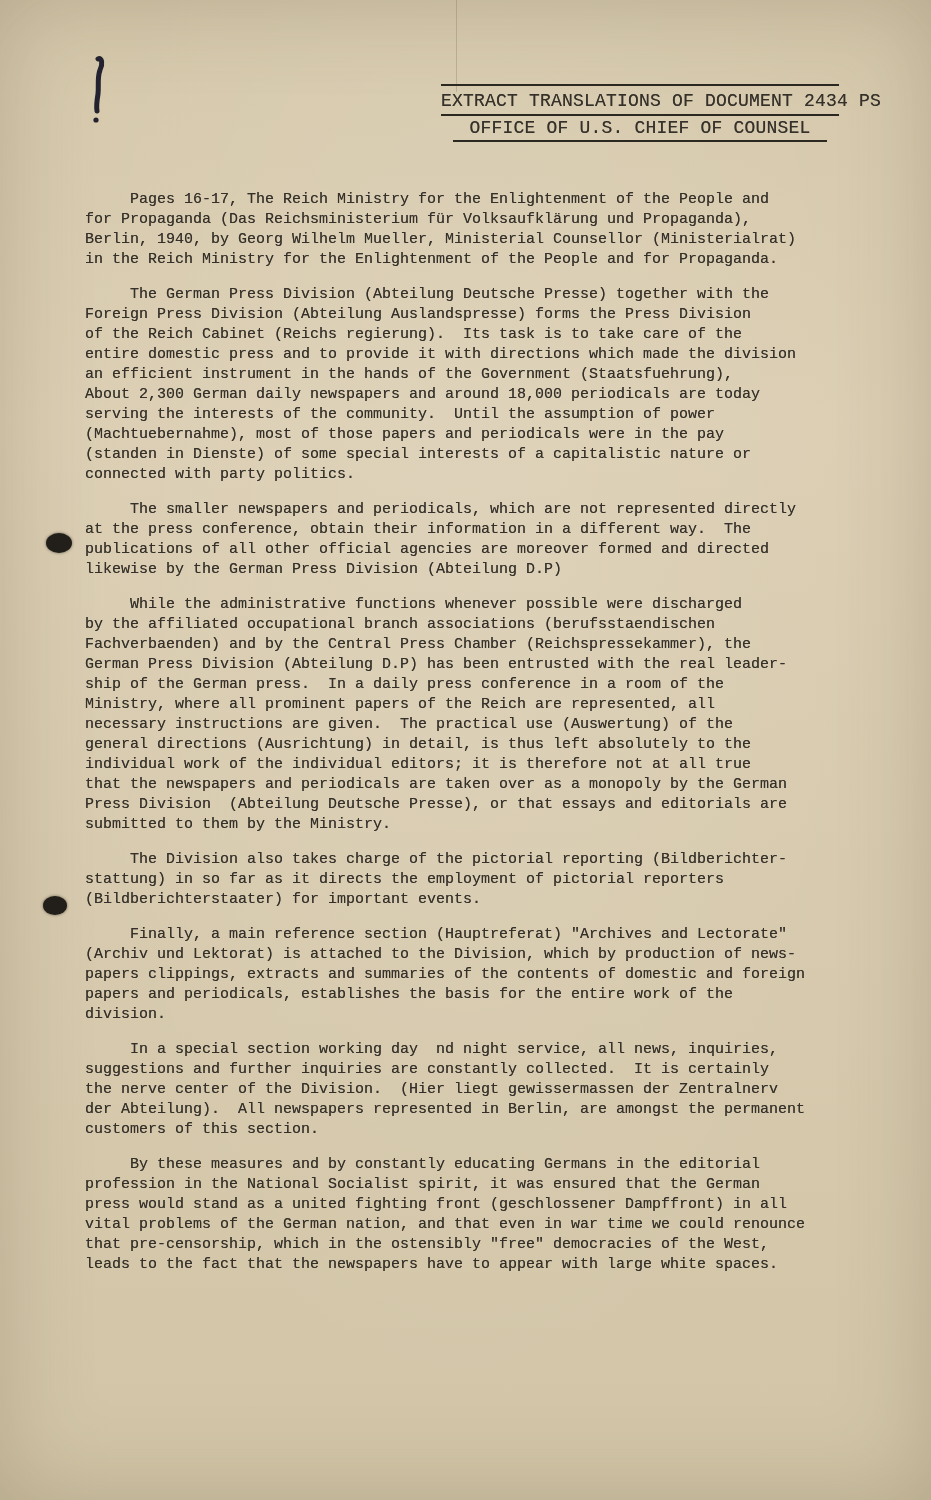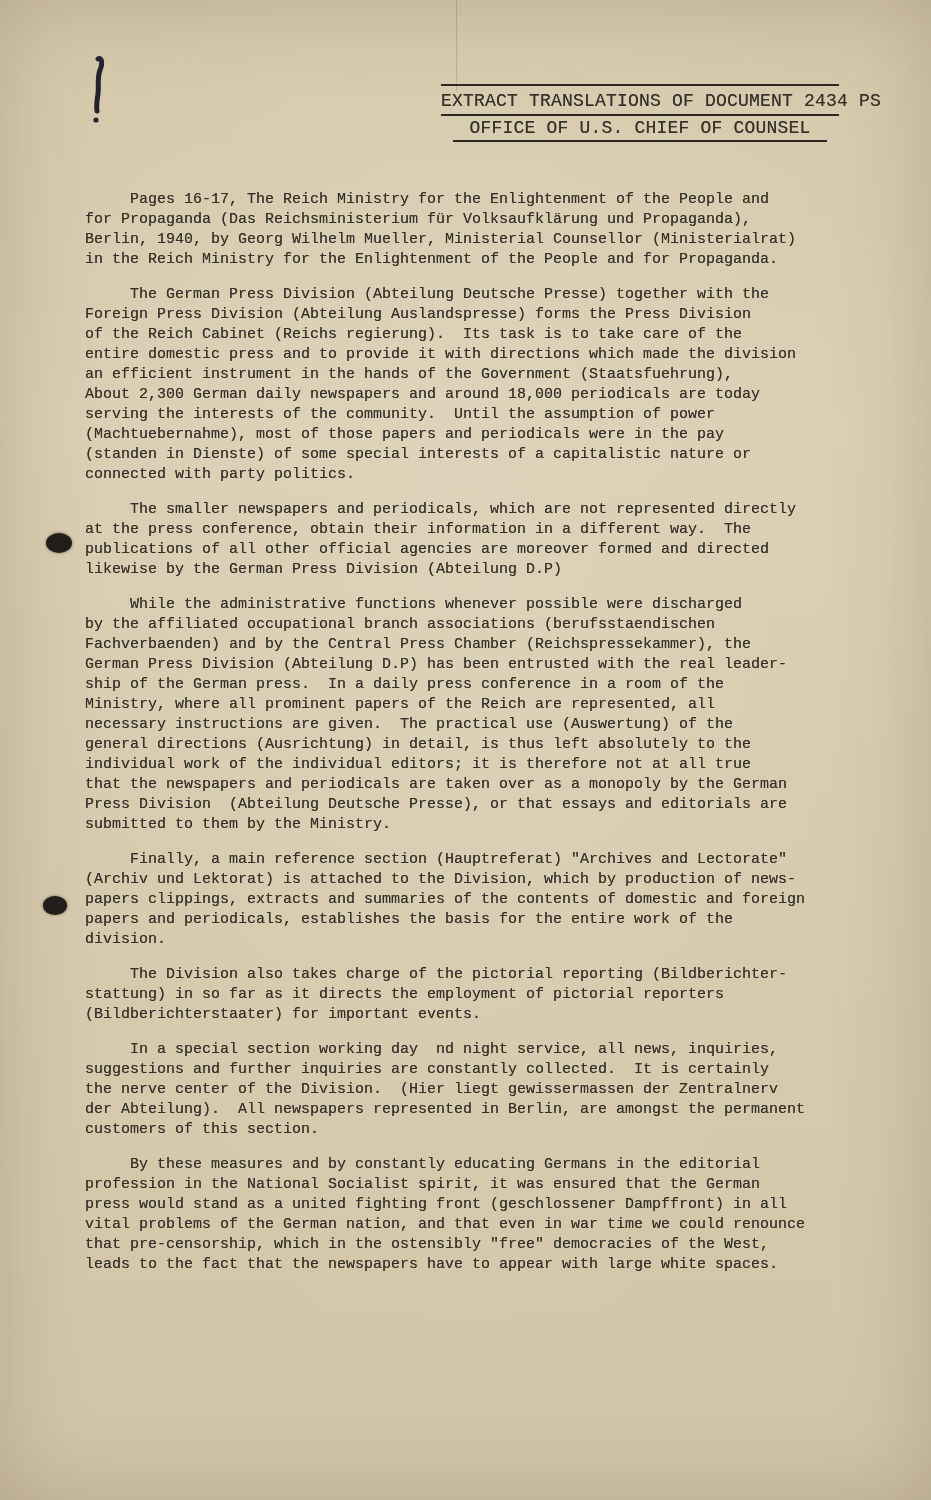--- a/index.html
+++ b/index.html
@@ -144,28 +144,28 @@
 Fachverbaenden) and by the Central Press Chamber (Reichspressekammer), the
 German Press Division (Abteilung D.P) has been entrusted with the real leader-
 ship of the German press.  In a daily press conference in a room of the
 Ministry, where all prominent papers of the Reich are represented, all
 necessary instructions are given.  The practical use (Auswertung) of the
 general directions (Ausrichtung) in detail, is thus left absolutely to the
 individual work of the individual editors; it is therefore not at all true
 that the newspapers and periodicals are taken over as a monopoly by the German
 Press Division  (Abteilung Deutsche Presse), or that essays and editorials are
 submitted to them by the Ministry.</p>
+    <p>     The Division also takes charge of the pictorial reporting (Bildberichter-
+stattung) in so far as it directs the employment of pictorial reporters
+(Bildberichterstaater) for important events.</p>
     <p>     Finally, a main reference section (Hauptreferat) "Archives and Lectorate"
 (Archiv und Lektorat) is attached to the Division, which by production of news-
 papers clippings, extracts and summaries of the contents of domestic and foreign
 papers and periodicals, establishes the basis for the entire work of the
 division.</p>
-    <p>     The Division also takes charge of the pictorial reporting (Bildberichter-
-stattung) in so far as it directs the employment of pictorial reporters
-(Bildberichterstaater) for important events.</p>
     <p>     In a special section working day  nd night service, all news, inquiries,
 suggestions and further inquiries are constantly collected.  It is certainly
 the nerve center of the Division.  (Hier liegt gewissermassen der Zentralnerv
 der Abteilung).  All newspapers represented in Berlin, are amongst the permanent
 customers of this section.</p>
     <p>     By these measures and by constantly educating Germans in the editorial
 profession in the National Socialist spirit, it was ensured that the German
 press would stand as a united fighting front (geschlossener Dampffront) in all
 vital problems of the German nation, and that even in war time we could renounce
 that pre-censorship, which in the ostensibly "free" democracies of the West,

